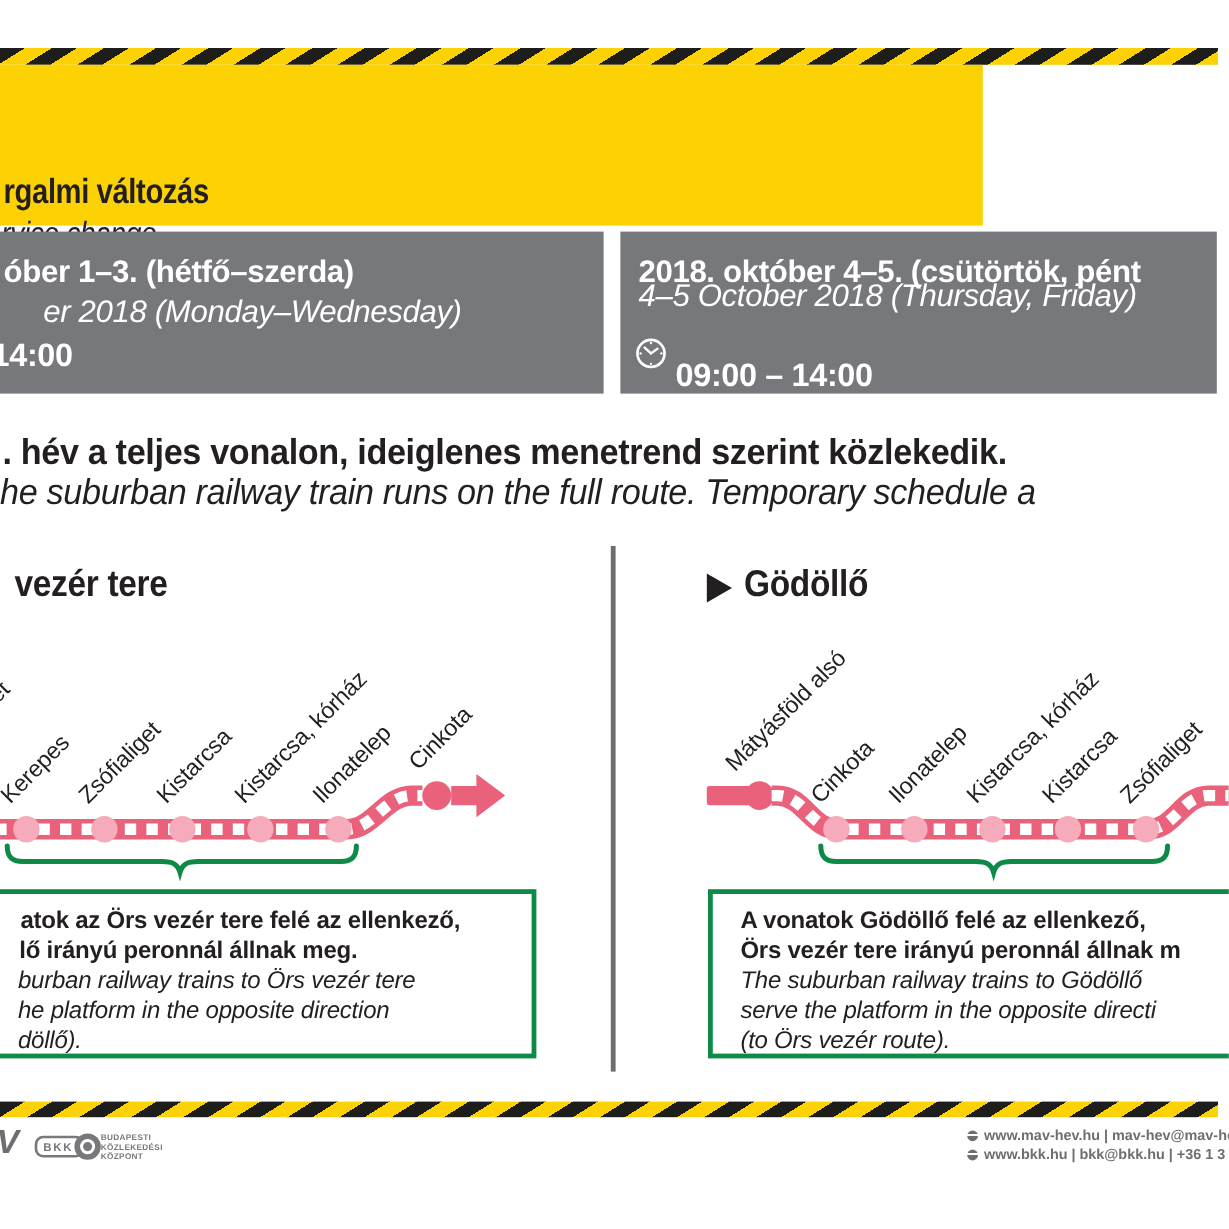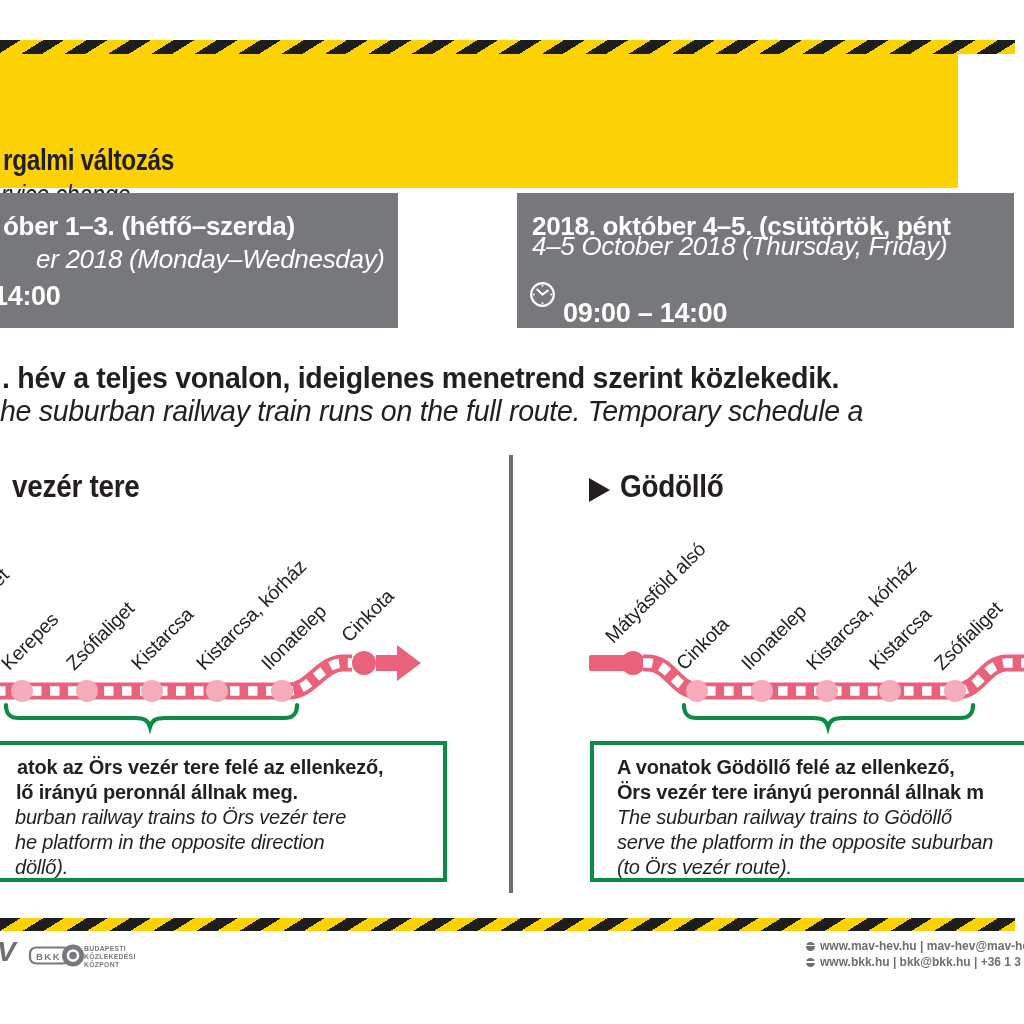--- a/index.html
+++ b/index.html
@@ -8,26 +8,26 @@
     background:#ffffff;font-family:"Liberation Sans", sans-serif;color:#231f20;
   }
   
   .hazard{
     position:absolute;left:0;width:1015px;height:14px;
     background:repeating-linear-gradient(148deg,#1d1d1b 0 11px,#fcd205 11px 23px);
   }
   .hazard.top{top:40px;}
   .hazard.bottom{top:918px;height:13px;}
   
-  .yellow-band{position:absolute;left:0;top:54px;width:958px;height:134px;background:#fcd205;}
+  .yellow-band{position:absolute;left:0;top:54px;width:819px;height:134px;background:#fcd205;}
   .title-hu{position:absolute;left:3px;top:90px;font-size:29px;font-weight:bold;letter-spacing:-0.4px;transform:scaleX(.84);transform-origin:0 0;white-space:nowrap;}
   .title-en{position:absolute;left:1px;top:125px;font-size:28px;font-style:italic;letter-spacing:-0.4px;transform:scaleX(.84);transform-origin:0 0;white-space:nowrap;}
   
   .datebox{position:absolute;top:193px;height:135px;background:#77787b;color:#fff;}
-  .datebox.left{left:0;width:398px;}
+  .datebox.left{left:0;width:503px;}
   .datebox.right{left:517px;width:497px;}
   .db-line{position:absolute;white-space:nowrap;font-size:26px;letter-spacing:-0.3px;}
   .db-bold{font-weight:bold;}
   .db-it{font-style:italic;}
   .db-time{font-weight:bold;font-size:27px;}
   
   .headline-hu{position:absolute;left:2px;top:361px;font-size:30px;font-weight:bold;letter-spacing:-0.3px;white-space:nowrap;transform:scaleX(.95);transform-origin:0 0;}
   .headline-en{position:absolute;left:0;top:394px;font-size:30px;font-style:italic;letter-spacing:-0.3px;white-space:nowrap;transform:scaleX(.95);transform-origin:0 0;}
   
   .divider{position:absolute;left:509px;top:455px;width:4px;height:438px;background:#6d6e71;}
@@ -137,21 +137,21 @@
 <span class="n-line n-bold" style="left:3px;top:755px;">atok az Örs vezér tere felé az ellenkező,</span>
 <span class="n-line n-bold" style="left:2px;top:780px;">lő irányú peronnál állnak meg.</span>
 <span class="n-line n-it" style="left:1px;top:805px;">burban railway trains to Örs vezér tere</span>
 <span class="n-line n-it" style="left:1px;top:830px;">he platform in the opposite direction</span>
 <span class="n-line n-it" style="left:1px;top:855px;">döllő).</span>
 
 <div class="notice right"></div>
 <span class="n-line n-bold" style="left:603px;top:755px;">A vonatok Gödöllő felé az ellenkező,</span>
 <span class="n-line n-bold" style="left:603px;top:780px;">Örs vezér tere irányú peronnál állnak m</span>
 <span class="n-line n-it" style="left:603px;top:805px;">The suburban railway trains to Gödöllő</span>
-<span class="n-line n-it" style="left:603px;top:830px;">serve the platform in the opposite suburban</span>
+<span class="n-line n-it" style="left:603px;top:830px;">serve the platform in the opposite directi</span>
 <span class="n-line n-it" style="left:603px;top:855px;">(to Örs vezér route).</span>
 
 <span class="mav-v">V</span>
 
 <svg style="position:absolute;left:28px;top:942px;" width="58" height="27" viewBox="0 0 58 27">
   <rect x="2" y="5.5" width="39" height="16" rx="6" fill="none" stroke="#77787b" stroke-width="2.2"></rect>
   <text x="8" y="17.5" font-family="Liberation Sans, sans-serif" font-size="9.5" font-weight="bold" fill="#77787b" letter-spacing="1.5">BKK</text>
   <circle cx="45" cy="13.5" r="11" fill="#77787b"></circle>
   <circle cx="45" cy="13.5" r="6.3" fill="#ffffff"></circle>
   <circle cx="45" cy="13.5" r="3.8" fill="#77787b"></circle>

